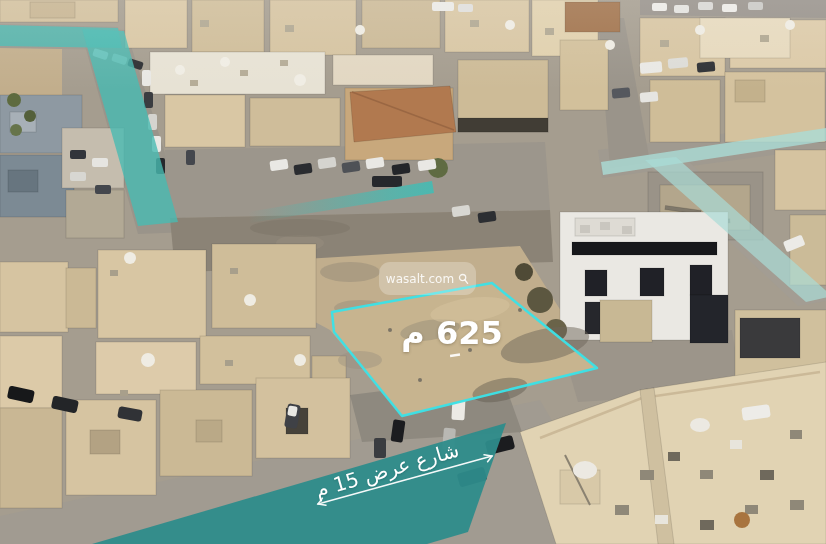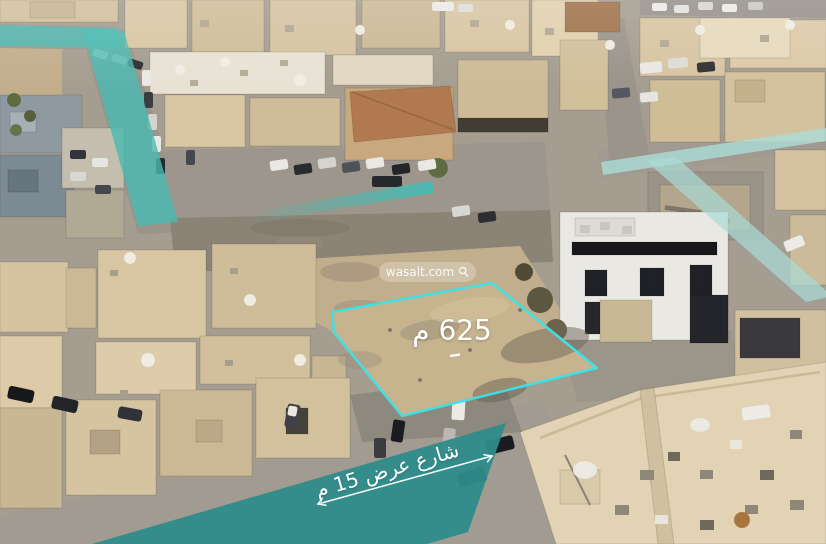--- a/index.html
+++ b/index.html
@@ -5,32 +5,32 @@
   html,body{margin:0;padding:0;background:#202020;}
   .stage{
     position:relative;width:826px;height:544px;overflow:hidden;
     font-family:"DejaVu Sans",sans-serif;
     background:#a59d8f;
   }
   .stage svg{position:absolute;left:0;top:0;}
   .label-layer{position:absolute;left:0;top:0;width:100%;height:100%;pointer-events:none;}
   .plot-label{
     position:absolute;left:372px;top:314px;width:160px;text-align:center;
-    font-size:28px;font-weight:400;color:#ffffff;
+    font-size:32px;font-weight:700;color:#ffffff;
     text-shadow:0 1px 3px rgba(60,50,30,.35);
     letter-spacing:1px;
   }
   .banner-label{
     position:absolute;left:267px;top:458px;width:240px;text-align:center;
     font-size:20px;color:#ffffff;letter-spacing:1px;
     transform:rotate(-16.3deg);
     text-shadow:0 1px 2px rgba(0,60,60,.25);
   }
   .watermark{
-    position:absolute;left:379px;top:262px;width:97px;height:20px;
+    position:absolute;left:379px;top:262px;width:97px;height:33px;
     background:rgba(255,255,255,0.26);border-radius:11px;
     display:flex;align-items:center;justify-content:center;gap:4px;
     color:rgba(255,255,255,0.88);font-size:12px;
   }
   .watermark svg{position:static;display:block;}
 </style>
 </head>
 <body>
 
 <div class="stage">

